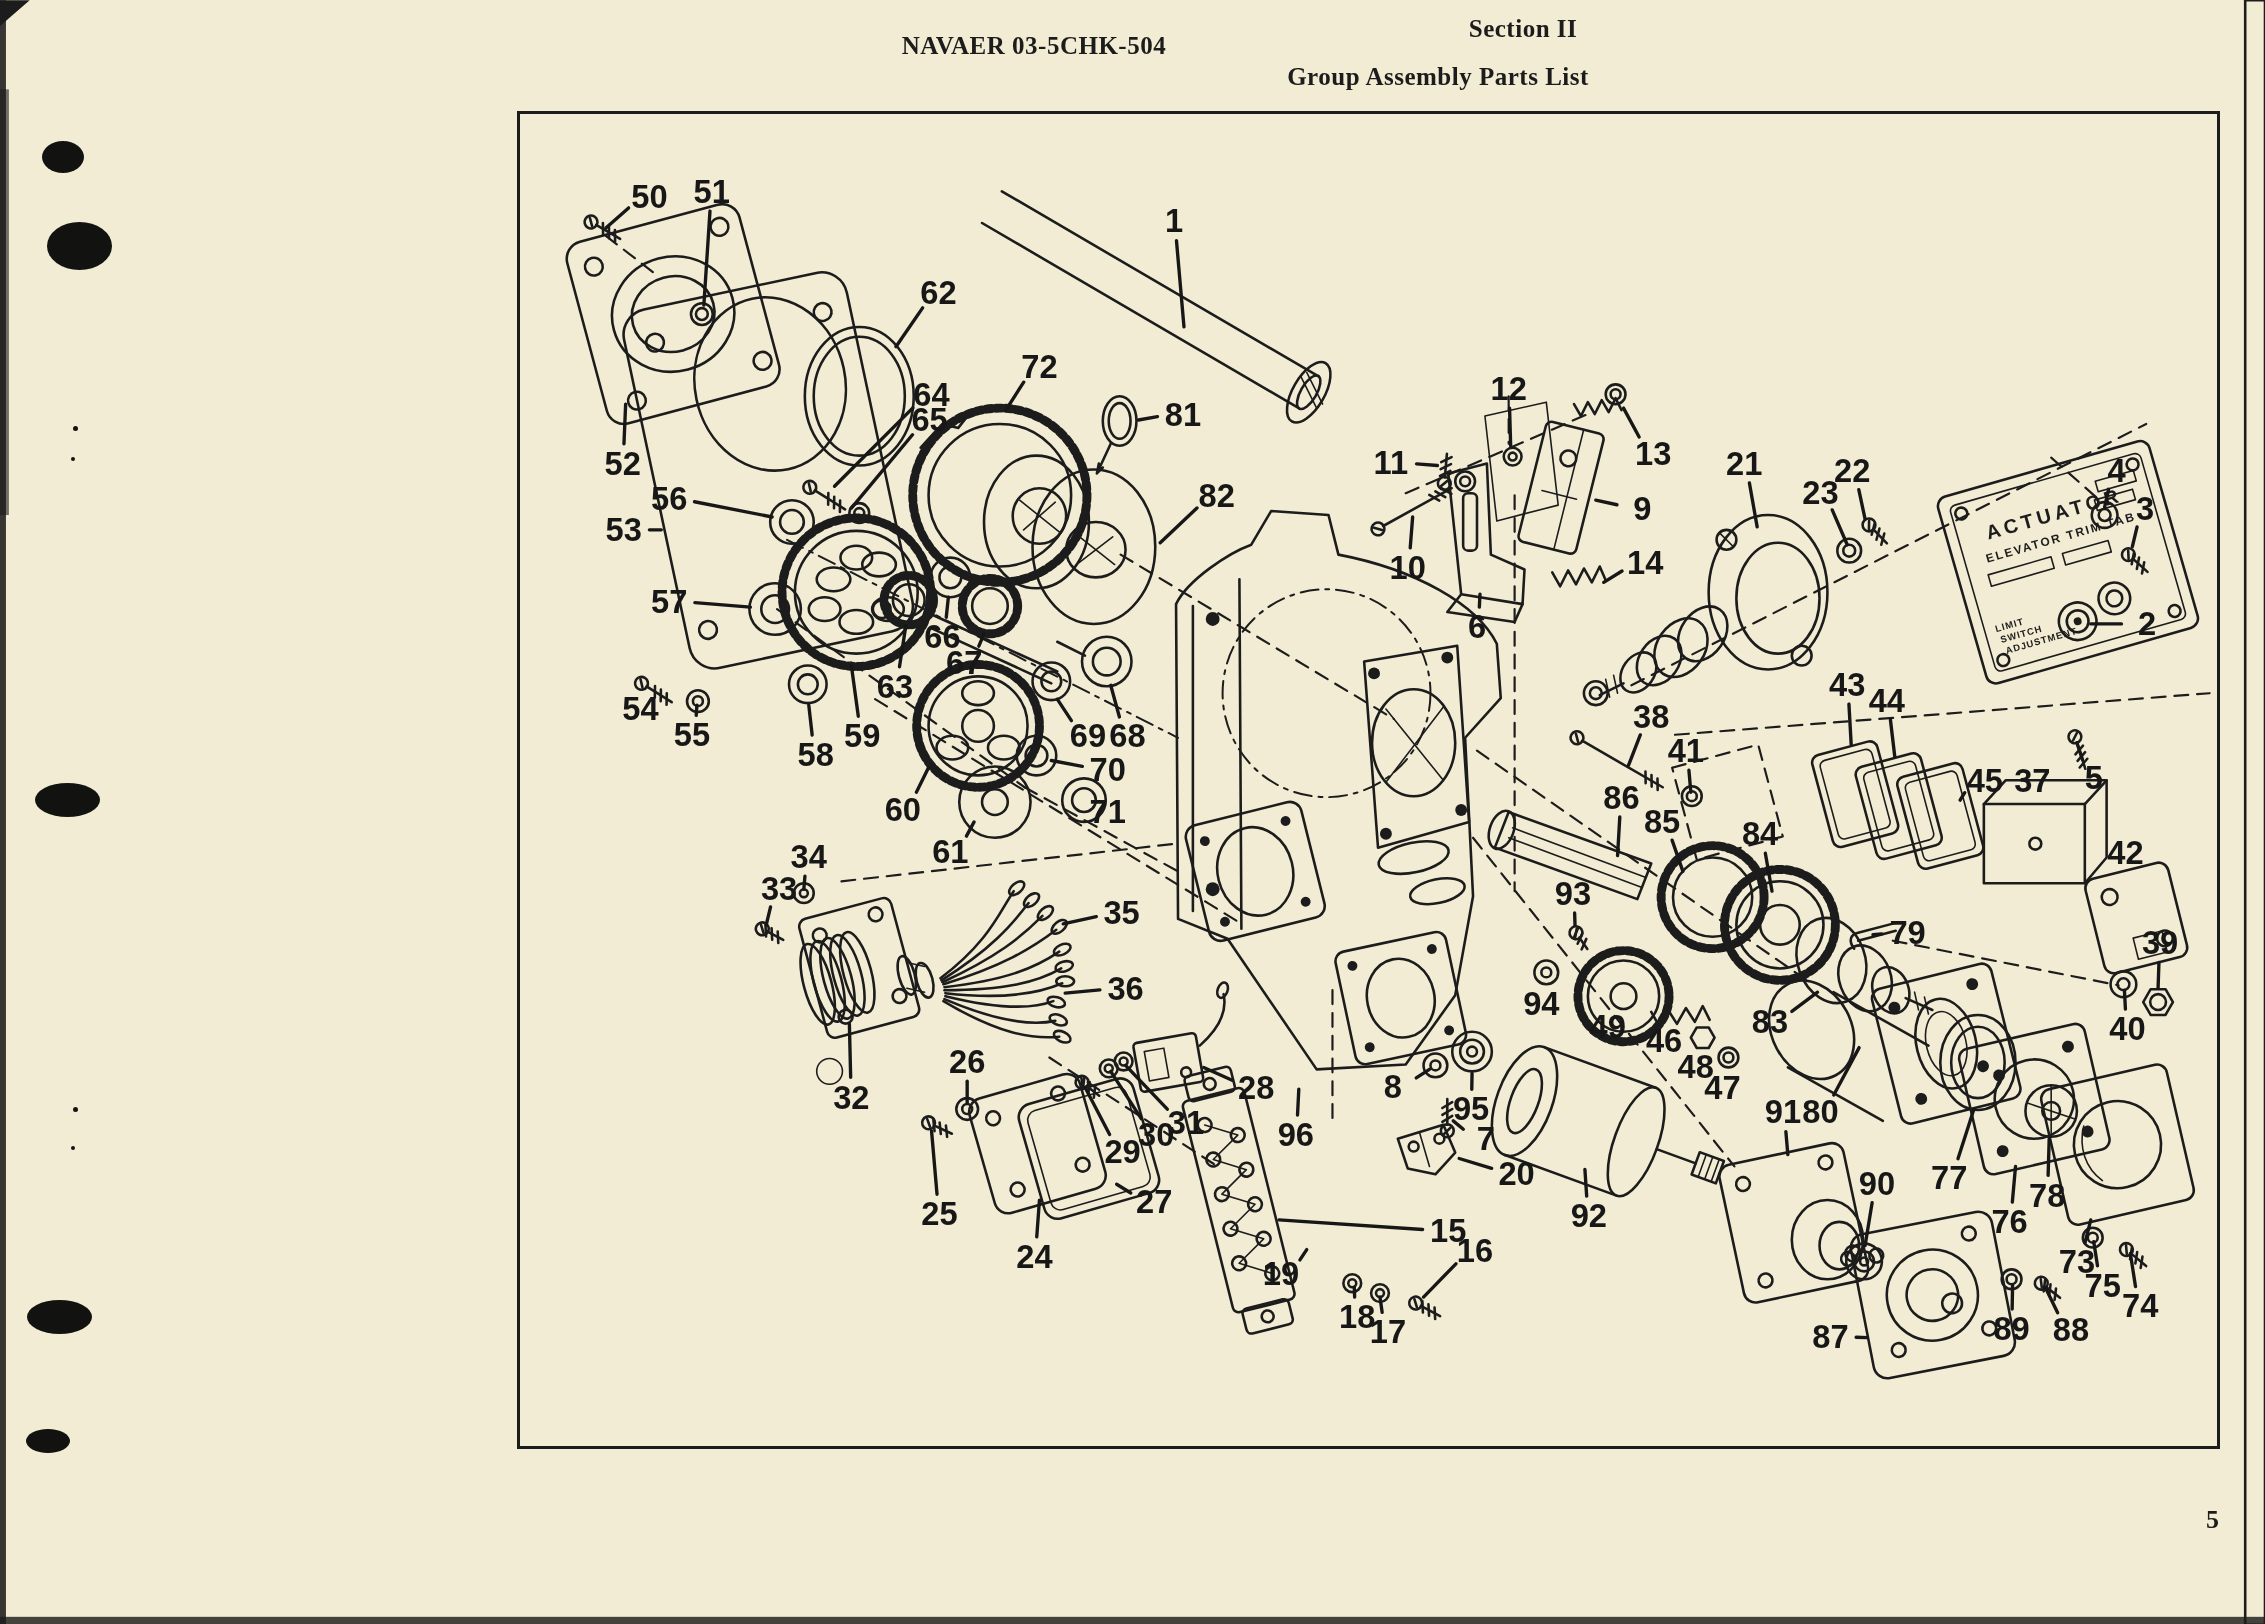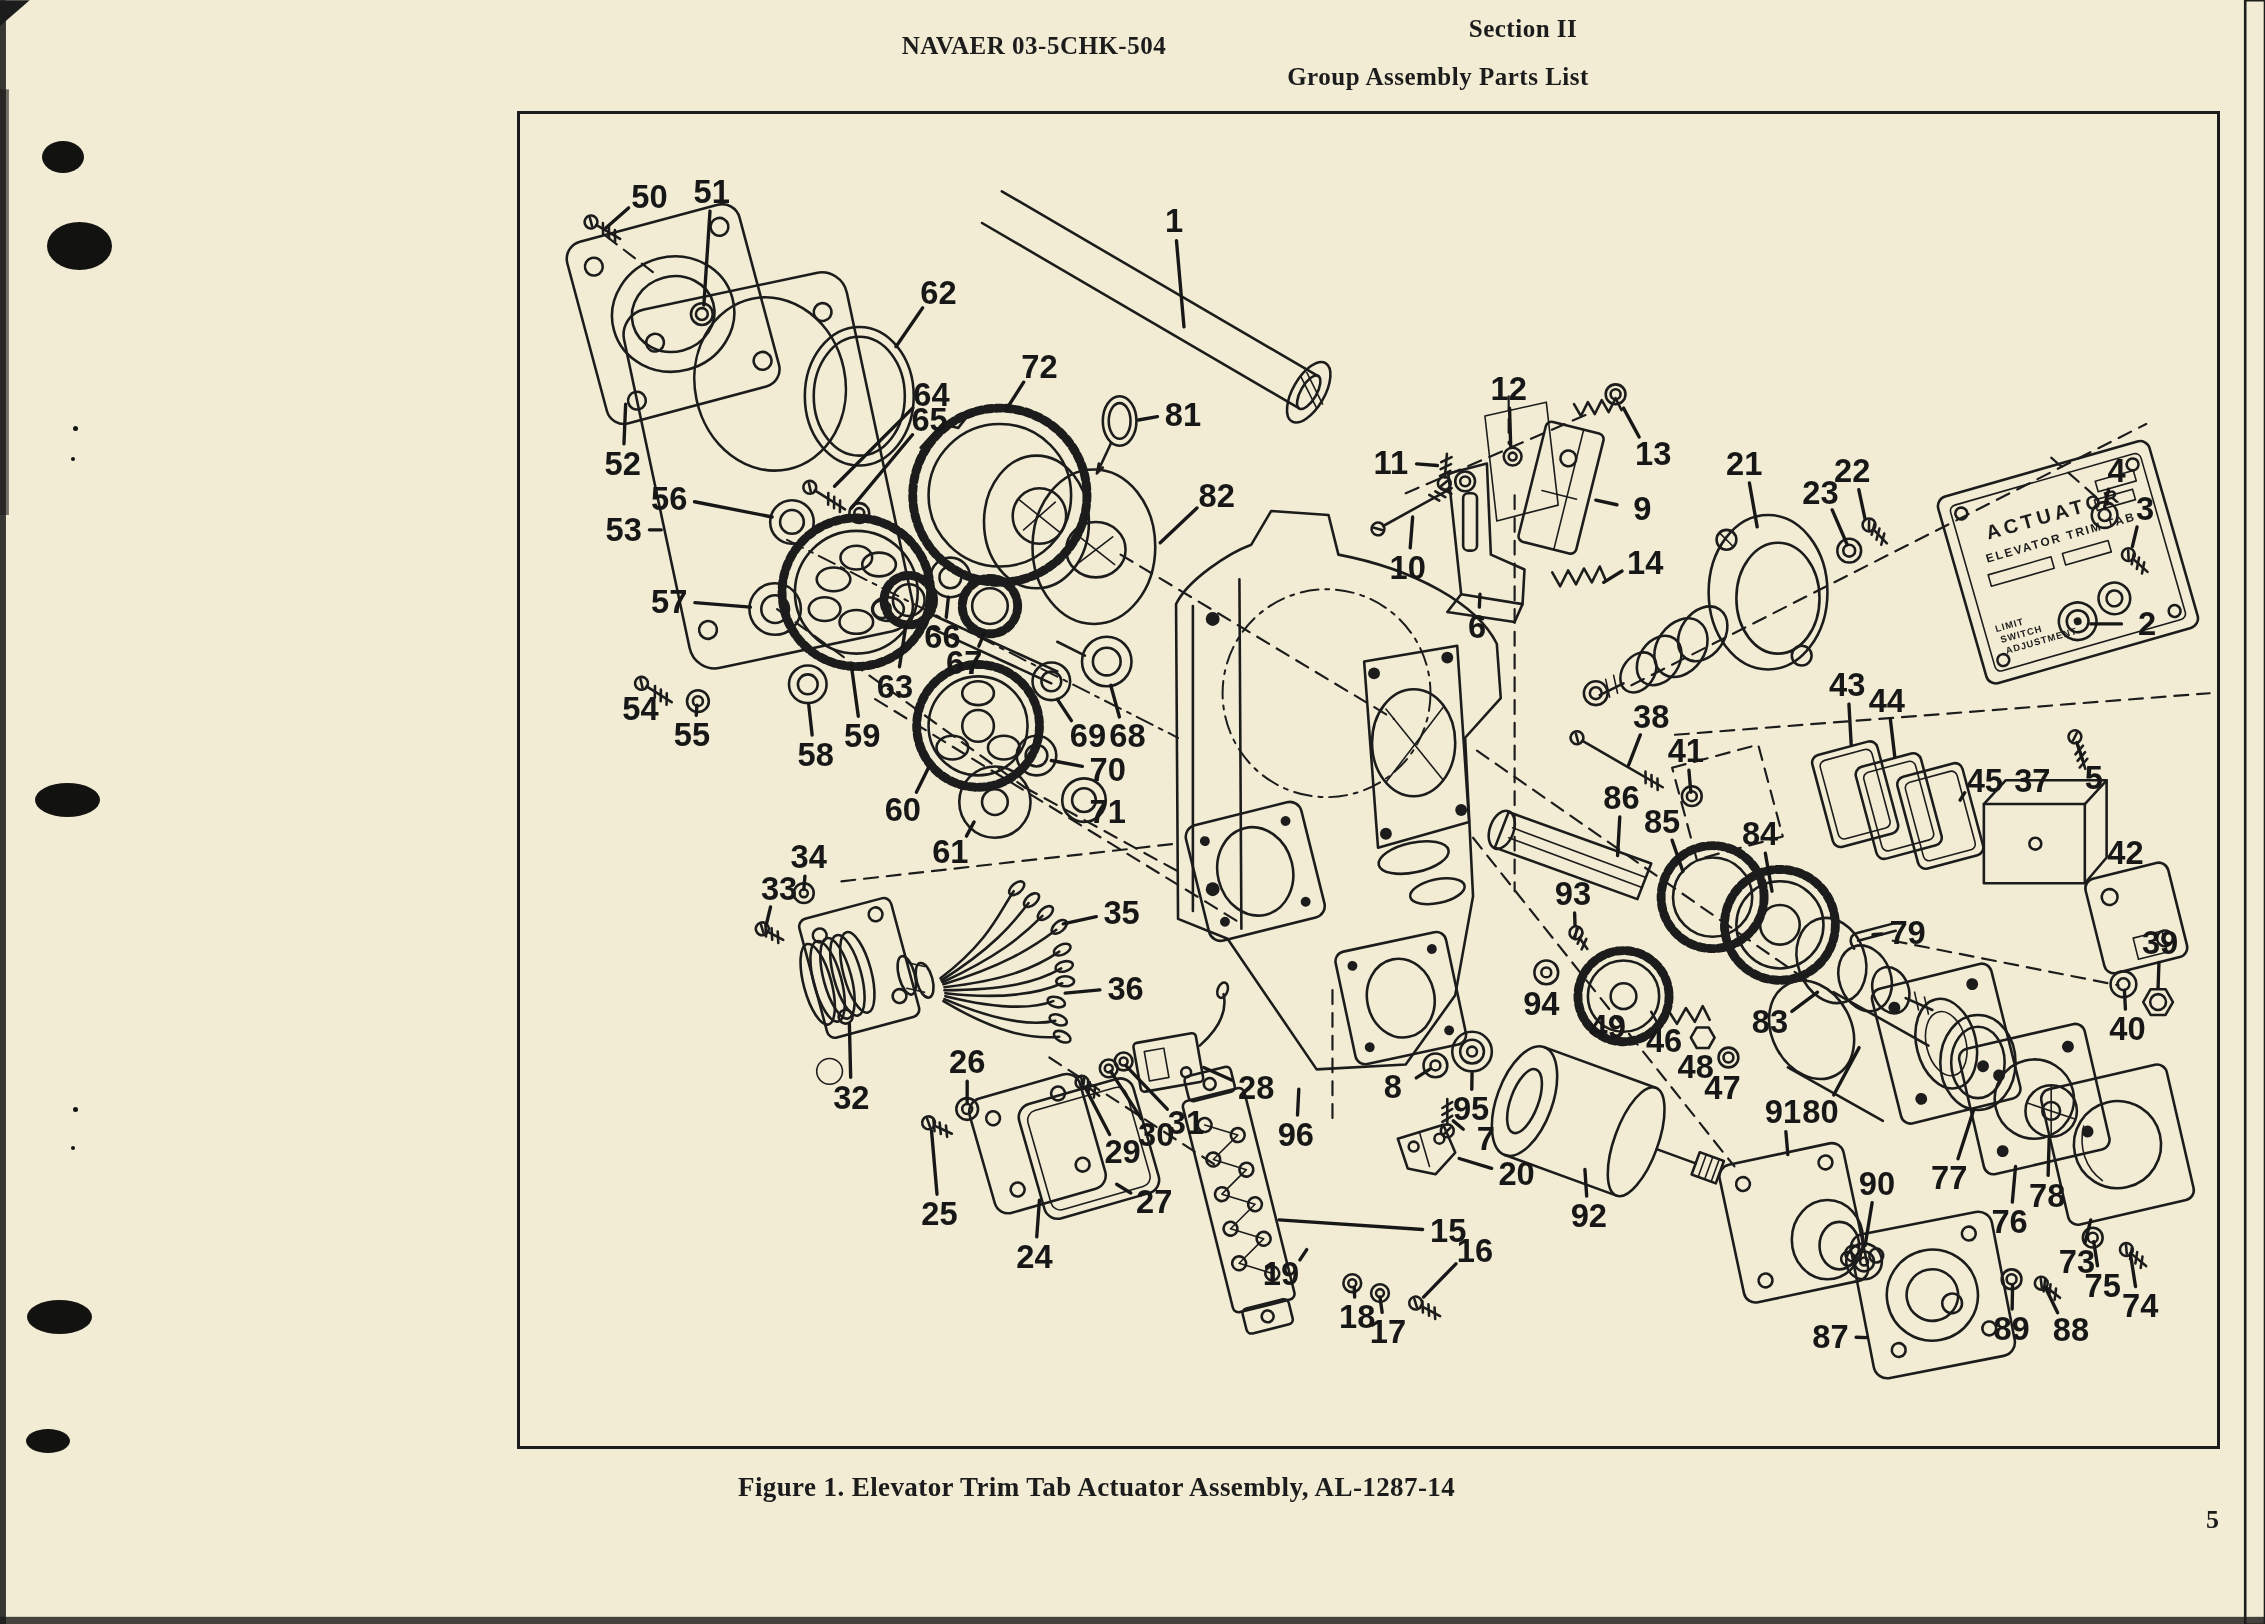--- a/index.html
+++ b/index.html
@@ -854,16 +854,15 @@
       <text x="1605" y="1228">92</text>
       <line x1="1590.6218354400346" y1="921.9610515696578" x2="1591" y2="934"></line>
       <text x="1589" y="902">93</text>
       <text x="1557" y="1013">94</text>
       <line x1="1486.7219437482493" y1="1100.0077115869456" x2="1487" y2="1084"></line>
       <text x="1486" y="1120">95</text>
       <line x1="1310.6920575709855" y1="1126.0423978806837" x2="1312" y2="1100"></line>
       <text x="1309" y="1146">96</text>
     </svg>
 
-  <div class="caption">Figure 1.  Elevator Trim Tab Actuator Assembly, AL-1287-14</div>
   <div class="pagenum">5</div>
 </div>
 
 
 </body></html>

